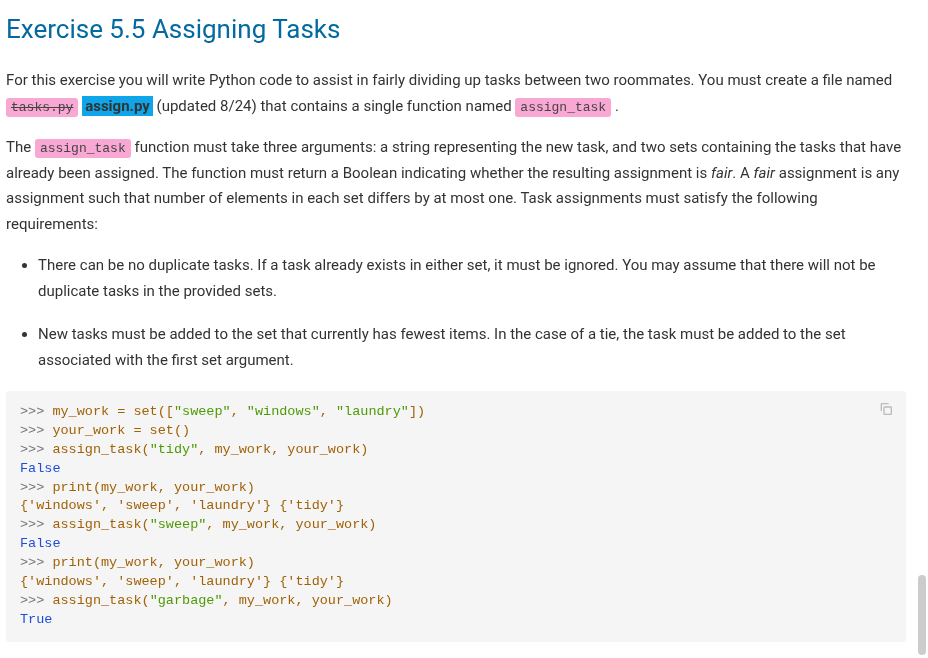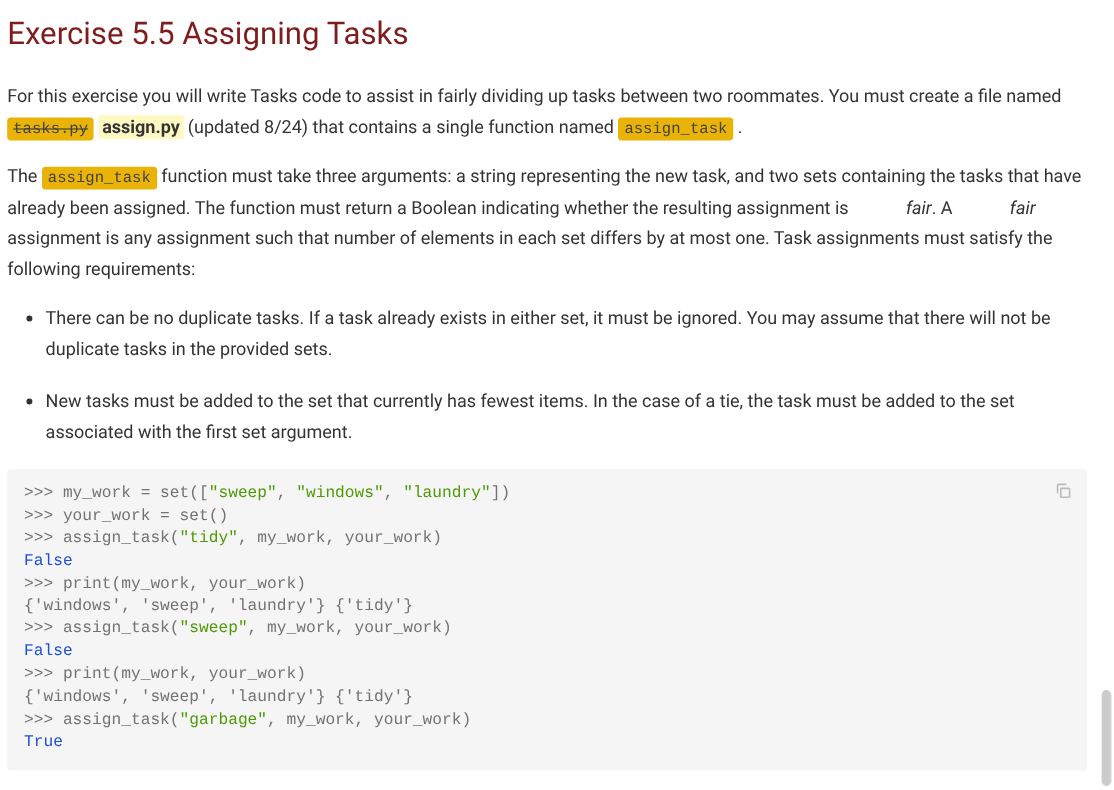--- a/index.html
+++ b/index.html
@@ -11,49 +11,48 @@
       font-family: -apple-system, BlinkMacSystemFont, "Segoe UI", Roboto, "Helvetica Neue", Arial, sans-serif;
       color: #333;
       background: #fff;
       padding: 8px 8px 8px 6px;
       width: 928px;
       position: relative;
     }
     h2 {
       font-size: 26px;
       font-weight: 400;
-      color: #7f1d1d;
+      color: #0369a1;
       margin-bottom: 24px;
       margin-top: 6px;
     }
     p {
       font-size: 15px;
       line-height: 1.7;
       color: #333;
       margin-bottom: 16px;
     }
     code.inline {
       font-family: "SFMono-Regular", Consolas, "Liberation Mono", Menlo, monospace;
       font-size: 13px;
-      background: #eab308;
+      background: #f9a8d4;
       padding: 2px 5px;
       border-radius: 3px;
       color: #444;
     }
     .strike {
       text-decoration: line-through;
     }
     .highlight {
-      background: #fef9c3;
+      background: #0ea5e9;
       font-weight: 700;
       padding: 1px 3px;
     }
     .italic {
       font-style: italic;
-      margin-left: 44px;
     }
     ul {
       padding-left: 32px;
       margin-bottom: 18px;
       margin-top: 8px;
     }
     li {
       font-size: 15px;
       line-height: 1.7;
       color: #333;
@@ -68,21 +67,21 @@
       color: #555;
       border-radius: 3px;
       position: relative;
       margin-top: 14px;
       margin-right: 0;
       overflow: hidden;
     }
     .prompt { color: #777; }
     .str { color: #4e9a06; }
     .bool { color: #1d4ed8; }
-    .plain { color: #737373; }
+    .plain { color: #a16207; }
     .copy-icon {
       position: absolute;
       top: 10px;
       right: 12px;
       width: 16px;
       height: 16px;
       color: #bbb;
       cursor: pointer;
     }
     .content {
@@ -99,21 +98,21 @@
     }
   </style>
 </head>
 <body>
 
 <div class="content">
 
   <h2>Exercise 5.5 Assigning Tasks</h2>
 
   <p>
-    <span>For this exercise you will write Tasks code to assist in fairly dividing up tasks between two roommates. You must create a file named </span>
+    <span>For this exercise you will write Python code to assist in fairly dividing up tasks between two roommates. You must create a file named </span>
     <code class="inline strike">tasks.py</code>
     <span> </span>
     <span class="highlight">assign.py</span>
     <span> (updated 8/24) that contains a single function named </span>
     <code class="inline">assign_task</code>
     <span>.</span>
   </p>
 
   <p>
     <span>The </span><code class="inline">assign_task</code><span> function must take three arguments: a string representing the new task, and two sets containing the tasks that have already been assigned. The function must return a Boolean indicating whether the resulting assignment is </span><span class="italic">fair</span><span>. A </span><span class="italic">fair</span><span> assignment is any assignment such that number of elements in each set differs by at most one. Task assignments must satisfy the following requirements:</span>

